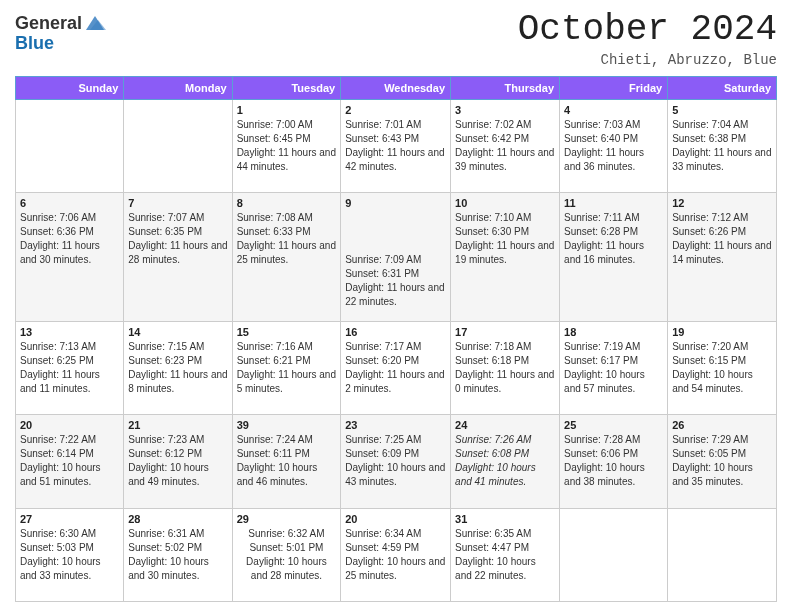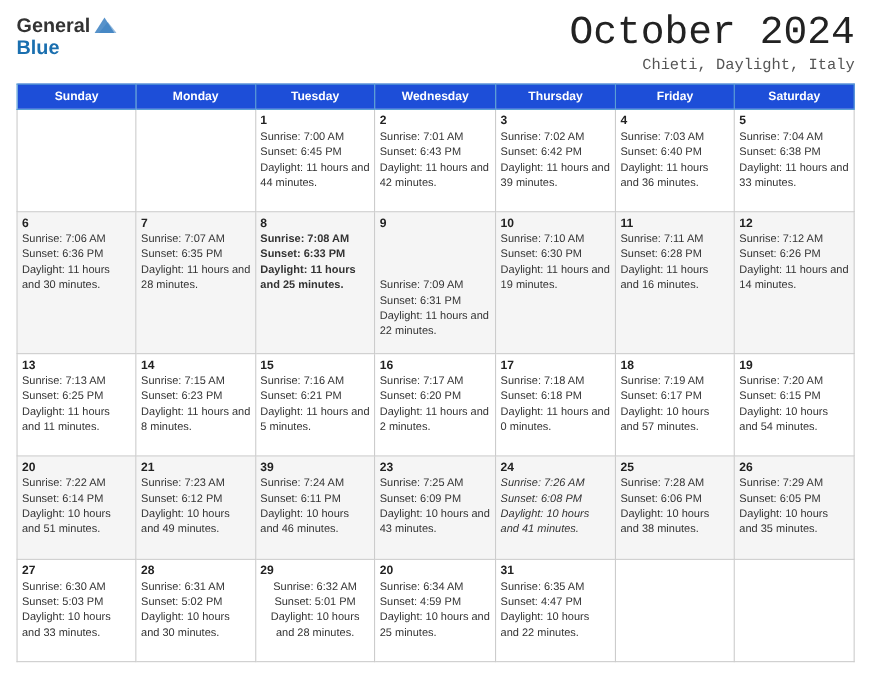--- a/index.html
+++ b/index.html
@@ -57,23 +57,23 @@
       color: #555;
       margin-top: 2px;
     }
     .calendar {
       width: 100%;
       border-collapse: collapse;
       flex: 1;
       font-size: 9.5px;
     }
     .calendar thead tr th {
-      background: #1d4ed8;
+      background: #8b5cf6;
       color: #fff;
-      text-align: center;
+      text-align: right;
       padding: 5px 5px;
       font-size: 11px;
       font-weight: bold;
       border: 1px solid #5a9fd4;
     }
     .calendar tbody tr td {
       border: 1px solid #ccc;
       vertical-align: top;
       padding: 4px 4px;
       width: 113px;
@@ -109,21 +109,21 @@
           <span class="logo-blue">Blue</span>
         </div>
       </div>
       <svg class="logo-icon" viewBox="0 0 22 22" xmlns="http://www.w3.org/2000/svg">
         <polygon points="2,18 11,4 20,18" fill="#3a7fc1" opacity="0.85"></polygon>
         <polygon points="6,18 14,8 22,18" fill="#3a7fc1" opacity="0.55"></polygon>
       </svg>
     </div>
     <div class="title-block">
       <div class="month-title">October 2024</div>
-      <div class="location">Chieti, Daylight, Italy</div>
+      <div class="location">Chieti, Abruzzo, Blue</div>
     </div>
   </div>
 
   <table class="calendar">
     <thead>
       <tr>
       <th>Sunday</th>
           <th>Monday</th>
           <th>Tuesday</th>
           <th>Wednesday</th>
@@ -175,21 +175,21 @@
 Daylight: 11 hours and 30 minutes.</div>
           </td>
           <td>
             <div class="day-number">7</div>
             <div class="day-info" style="white-space: pre-line;">Sunrise: 7:07 AM
 Sunset: 6:35 PM
 Daylight: 11 hours and 28 minutes.</div>
           </td>
           <td>
             <div class="day-number">8</div>
-            <div class="day-info" style="white-space: pre-line; font-weight: bold;">Sunrise: 7:08 AM
+            <div class="day-info" style="white-space: pre-line;">Sunrise: 7:08 AM
 Sunset: 6:33 PM
 Daylight: 11 hours and 25 minutes.</div>
           </td>
           <td>
             <div class="day-number">9</div>
             <div class="day-info" style="white-space: pre-line; margin-top: 44px;">Sunrise: 7:09 AM
 Sunset: 6:31 PM
 Daylight: 11 hours and 22 minutes.</div>
           </td>
           <td>

